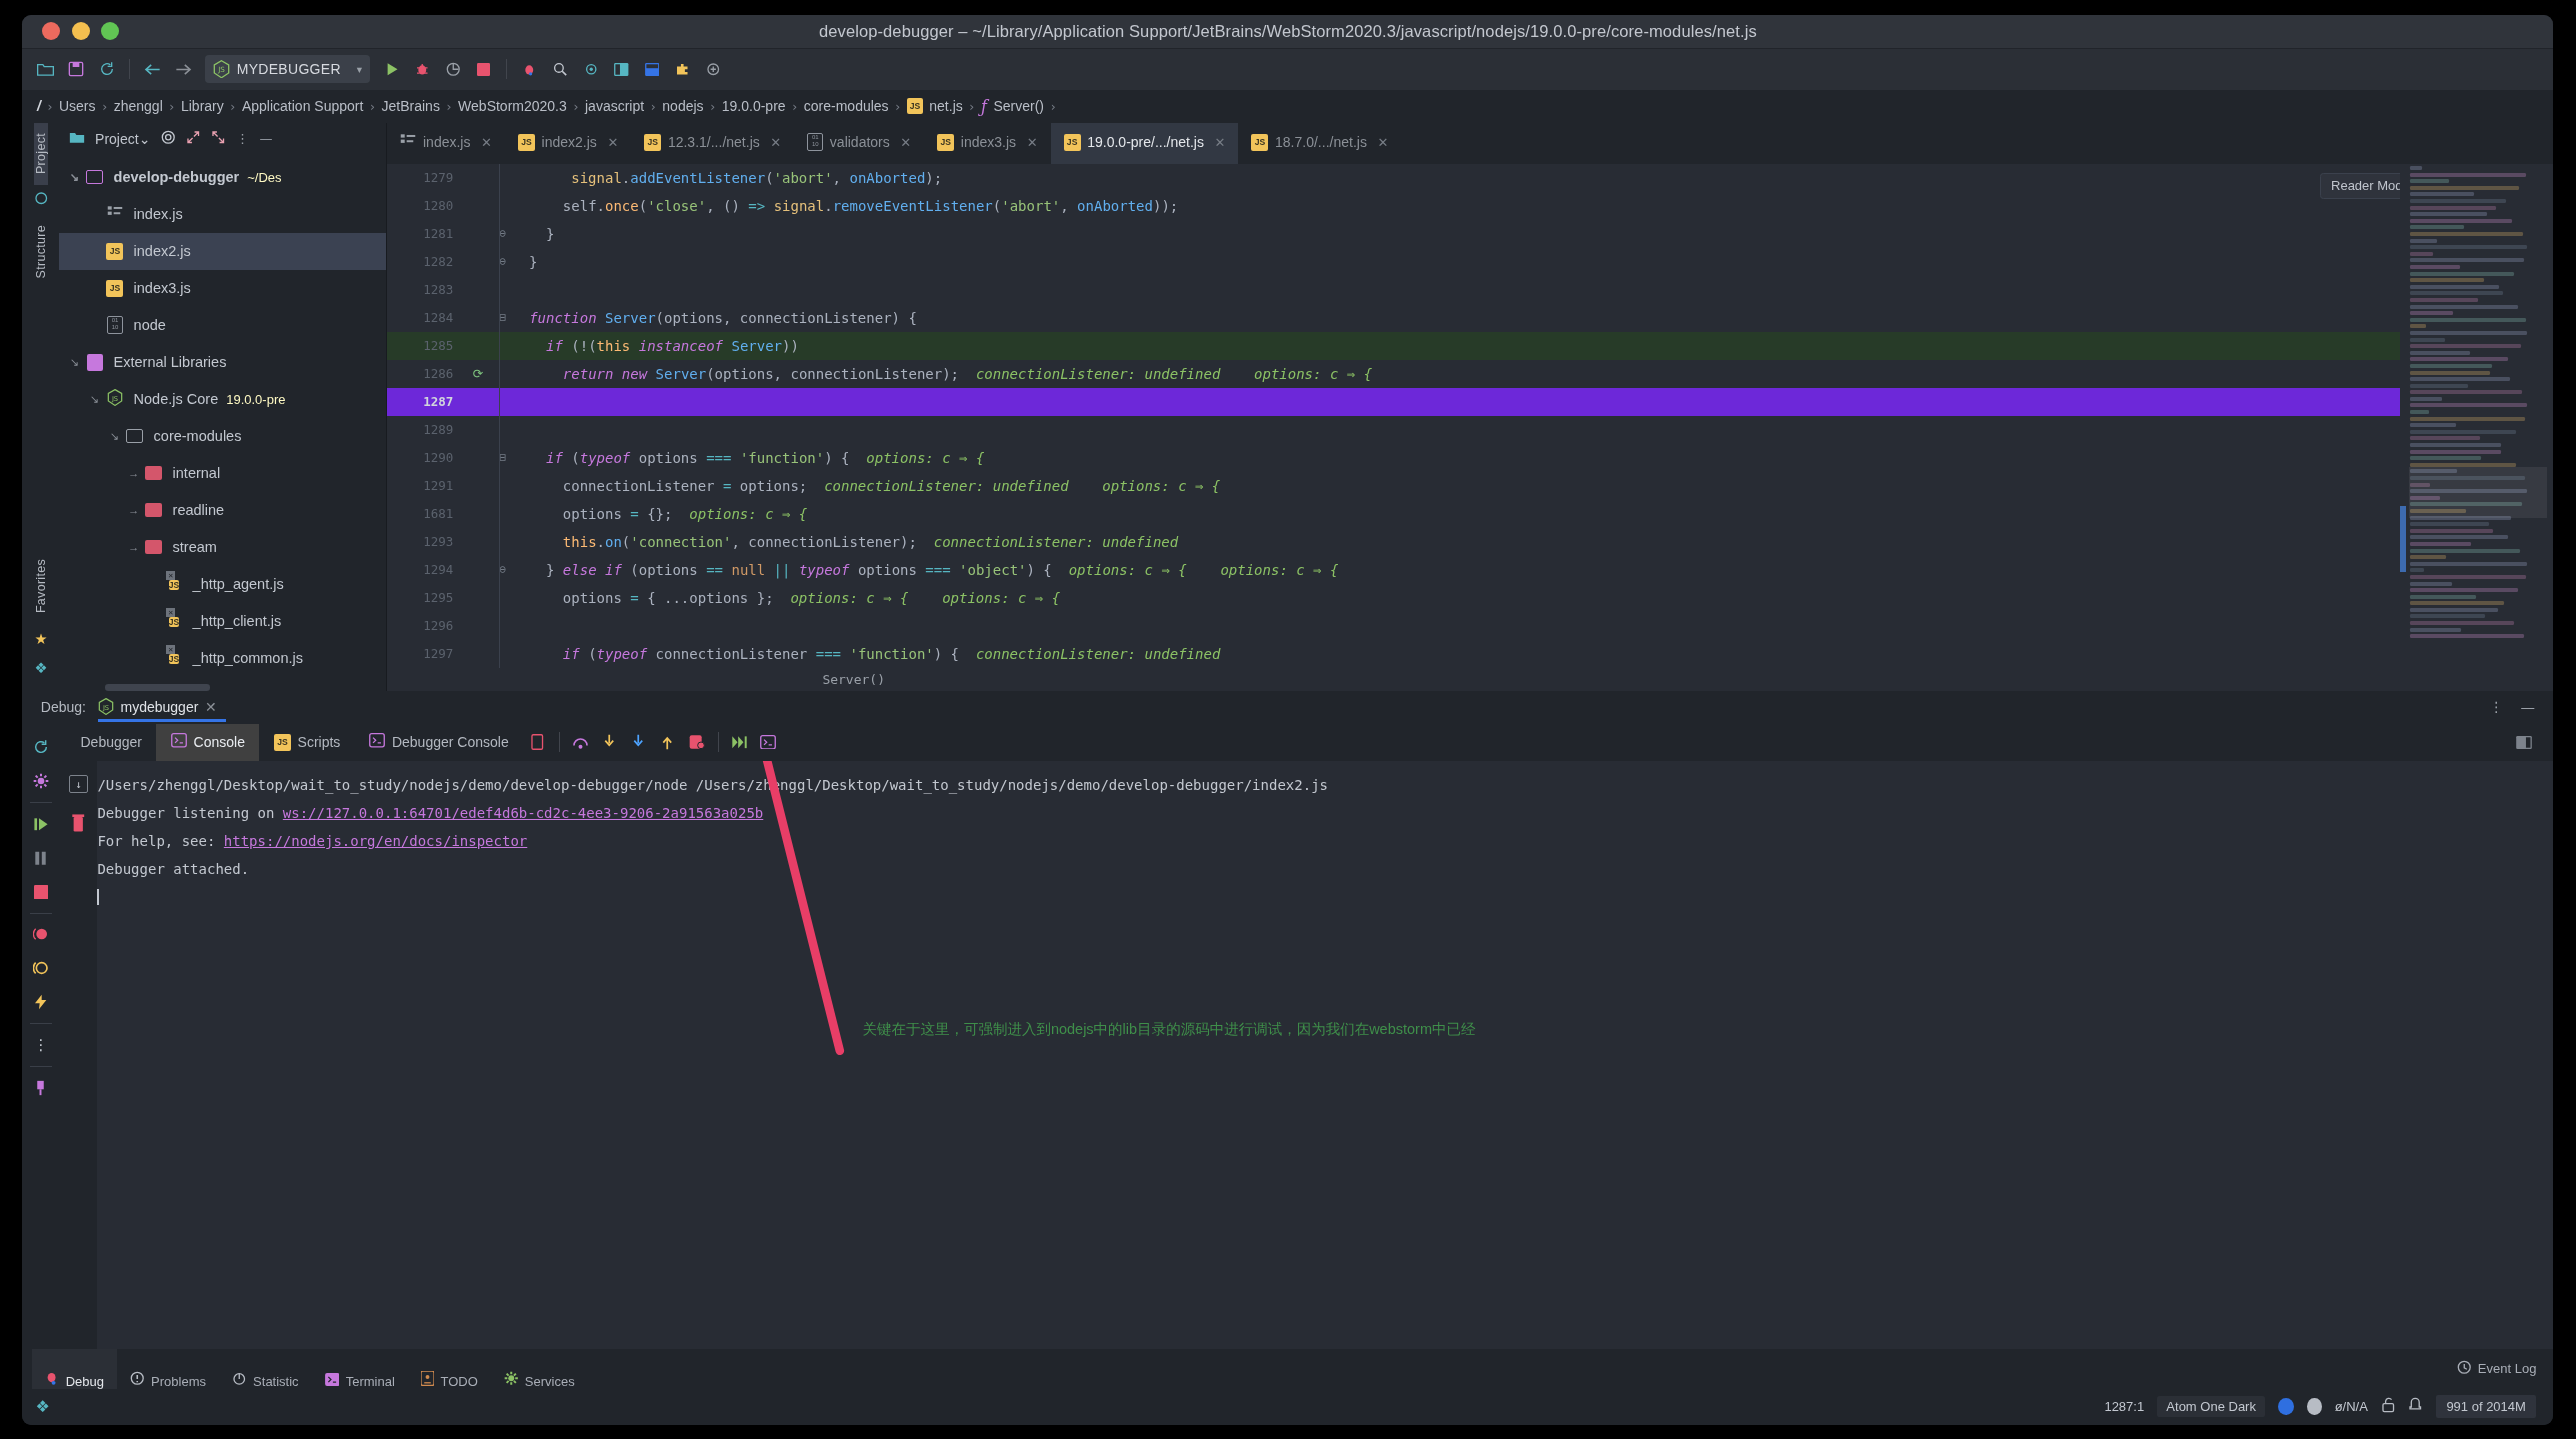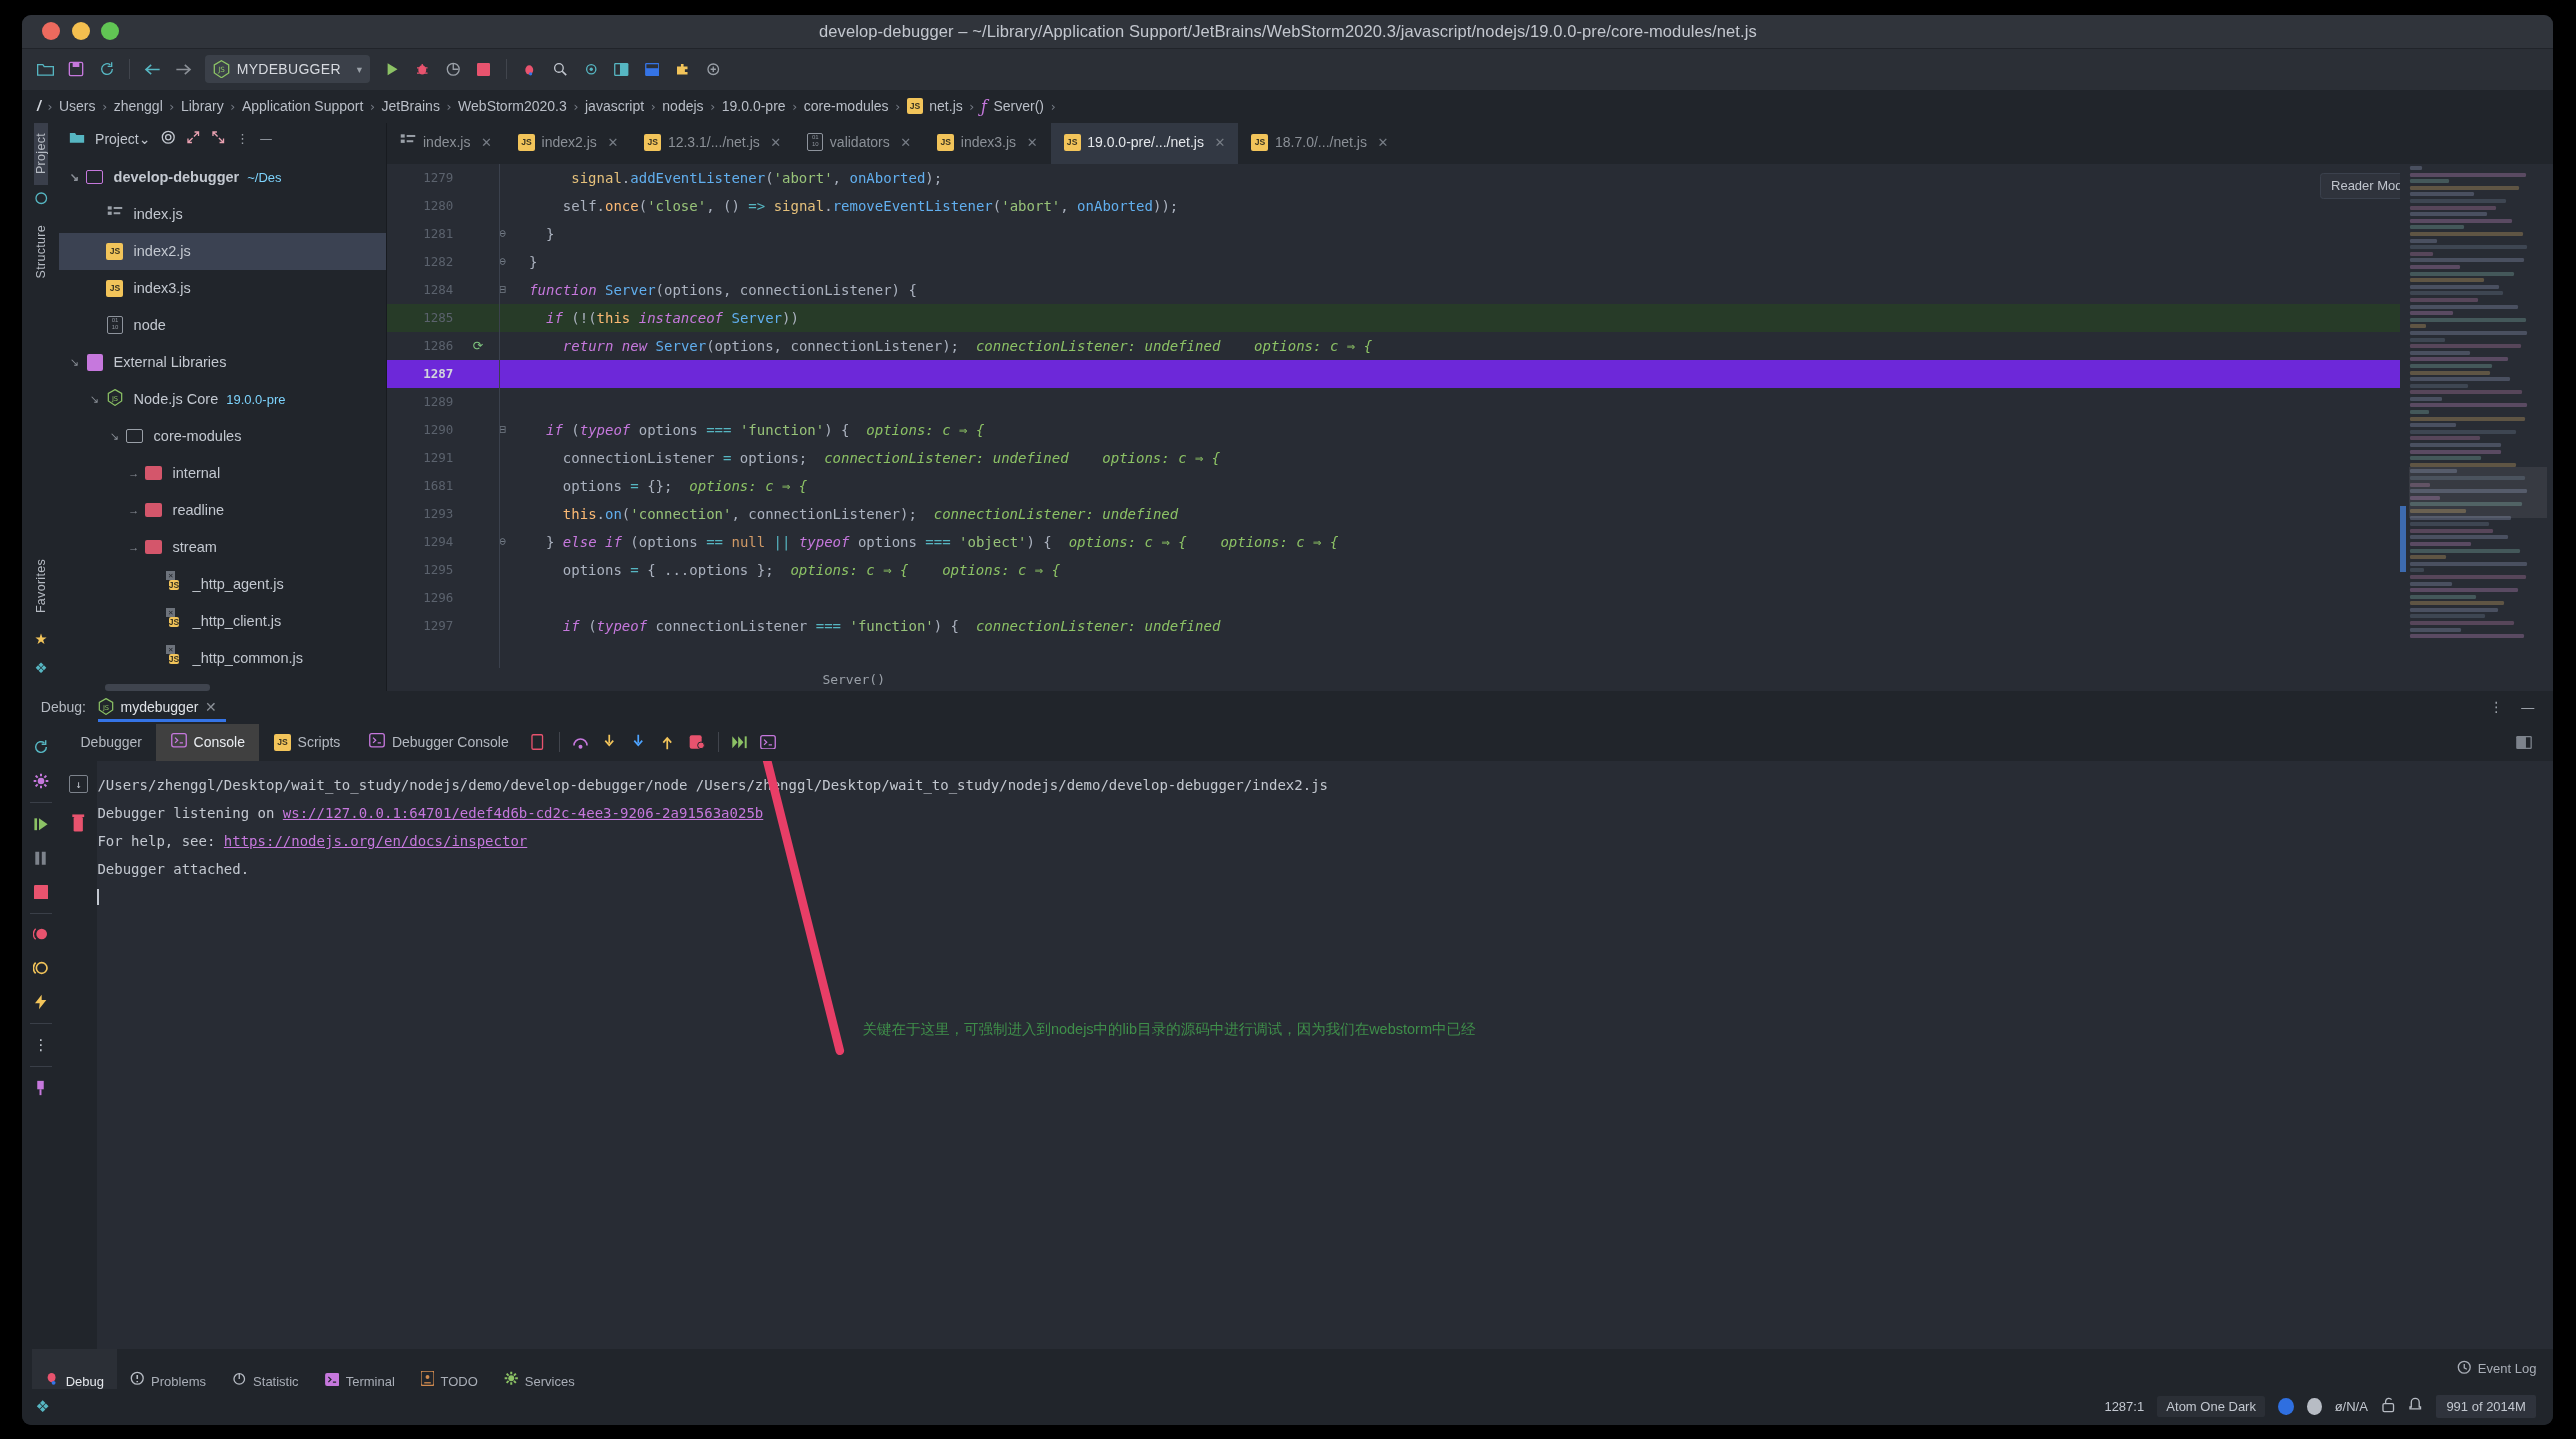--- a/index.html
+++ b/index.html
@@ -97,21 +97,21 @@
   .tree { flex:1 1 auto; overflow:hidden; padding-top:4px; position:relative;}
   .row {
     display:flex; align-items:center; height:37px; padding-left:6.6px;
     font-size:14.5px; color:#c3c8d0; white-space:nowrap;
     font-family:"Liberation Sans",sans-serif;
   }
   .row.sel { background:#3b4252; }
   .row .arw { width:17px; color:#8b9098; font-size:11.2px; flex:0 0 17px; text-align:center;}
   .row .ico { width:24px; flex:0 0 24px; display:flex; align-items:center; justify-content:center;}
   .row.bold { font-weight:bold; }
-  .pathdim { color:#7dd3fc; font-weight:normal; margin-left:8px; font-size:13px;}
+  .pathdim { color:#fef9c3; font-weight:normal; margin-left:8px; font-size:13px;}
   .folder { width:17px;height:14px;border-radius:2px; display:inline-block; }
   .folder.purple{ background:transparent; border:1.6px solid #c678dd; }
   .folder.red{ background:#d4566b; }
   .folder.gray{ background:transparent; border:1.6px solid #9aa0a8; }
   .jsfile {
     width:17px;height:17px;background:#f2c45a;border-radius:2px;color:#3a3421;
     font-size:8.6px;font-weight:bold;text-align:center;line-height:17px;
     font-family:"Liberation Sans",sans-serif;
   }
   .binfile { width:16px;height:18.4px;border:1.3px solid #8e949d; border-radius:2px; font-size:6px;
@@ -601,20 +601,26 @@
               <span class="gut">1281</span>
               <span class="fold runmark"></span>
               <span class="fold">⊖</span>
               <span class="code"><span class="p">   }</span></span>
             </div>
             <div class="cline">
               <span class="gut">1282</span>
               <span class="fold runmark"></span>
               <span class="fold">⊖</span>
               <span class="code"><span class="p"> }</span></span>
+            </div>
+            <div class="cline">
+              <span class="gut">1283</span>
+              <span class="fold runmark"></span>
+              <span class="fold"></span>
+              <span class="code"><span class="p"></span></span>
             </div>
             <div class="cline">
               <span class="gut">1284</span>
               <span class="fold runmark"></span>
               <span class="fold">⊟</span>
               <span class="code"><span class="p"> </span><span class="k">function</span><span class="p"> </span><span class="fn">Server</span><span class="p">(options, connectionListener) {</span></span>
             </div>
             <div class="cline hl">
               <span class="gut">1285</span>
               <span class="fold runmark"></span>

